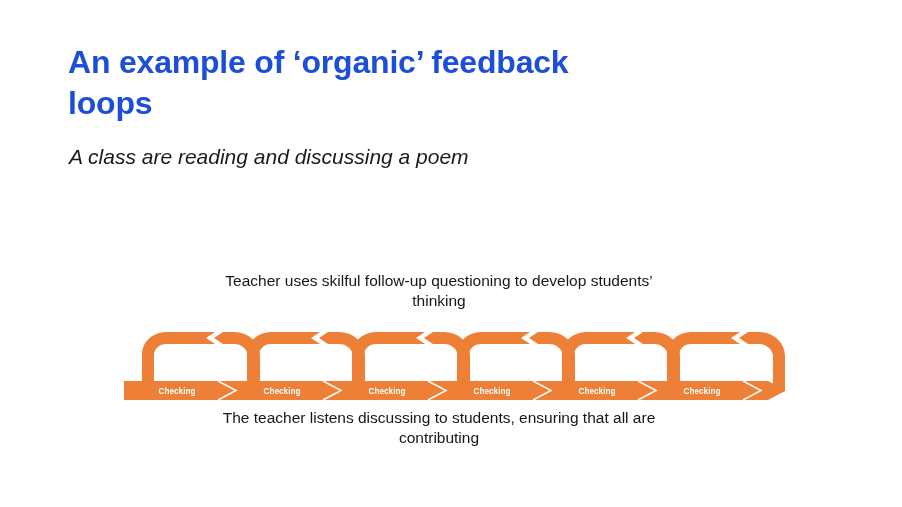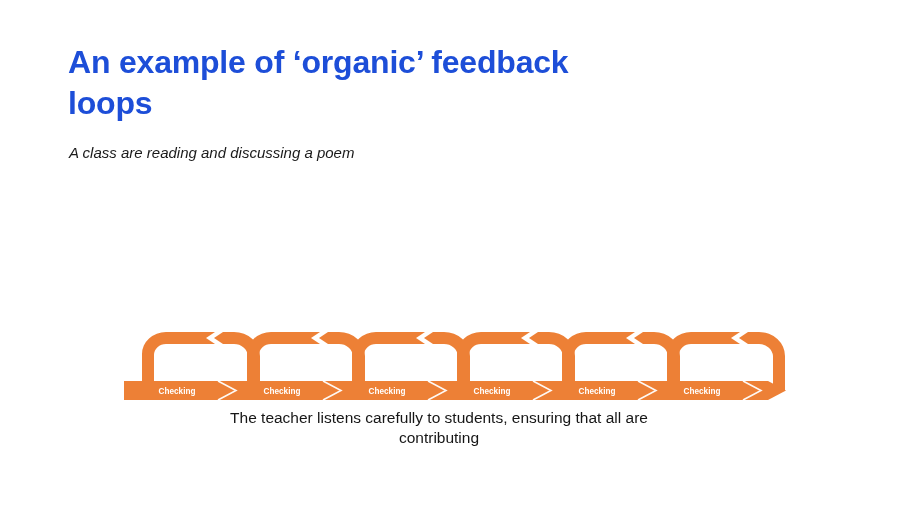--- a/index.html
+++ b/index.html
@@ -28,21 +28,21 @@
     font-weight: bold;
     line-height: 1.28;
     color: #1d4ed8;
     letter-spacing: -0.2px;
   }
   .slide-subtitle {
     position: absolute;
     left: 69px;
     top: 143px;
     width: 420px;
-    font-size: 15px;
+    font-size: 21px;
     font-style: italic;
     line-height: 1.33;
     color: #1a1a1a;
   }
   .caption {
     position: absolute;
     text-align: center;
     font-size: 15.5px;
     line-height: 1.28;
     color: #161616;
@@ -76,22 +76,23 @@
 </style>
 </head>
 <body>
 
 <div class="slide">
 
   <div class="slide-title">An example of ‘organic’ feedback loops</div>
 
   <div class="slide-subtitle">A class are reading and discussing a poem</div>
 
+  <div class="caption caption-top">Teacher uses skilful follow-up questioning to develop students’ thinking</div>
 
-  <div class="caption caption-bottom">The teacher listens carefully to students, ensuring that all are contributing</div>
+  <div class="caption caption-bottom">The teacher listens discussing to students, ensuring that all are contributing</div>
 
   <div class="diagram-wrap">
     <svg width="690" height="90" viewBox="0 0 690 90" xmlns="http://www.w3.org/2000/svg">
       <defs>
 
         <g id="loop-unit">
           <path d="
              M 12,60
              L 12,24
              A 24,22 0 0 1 36,2

